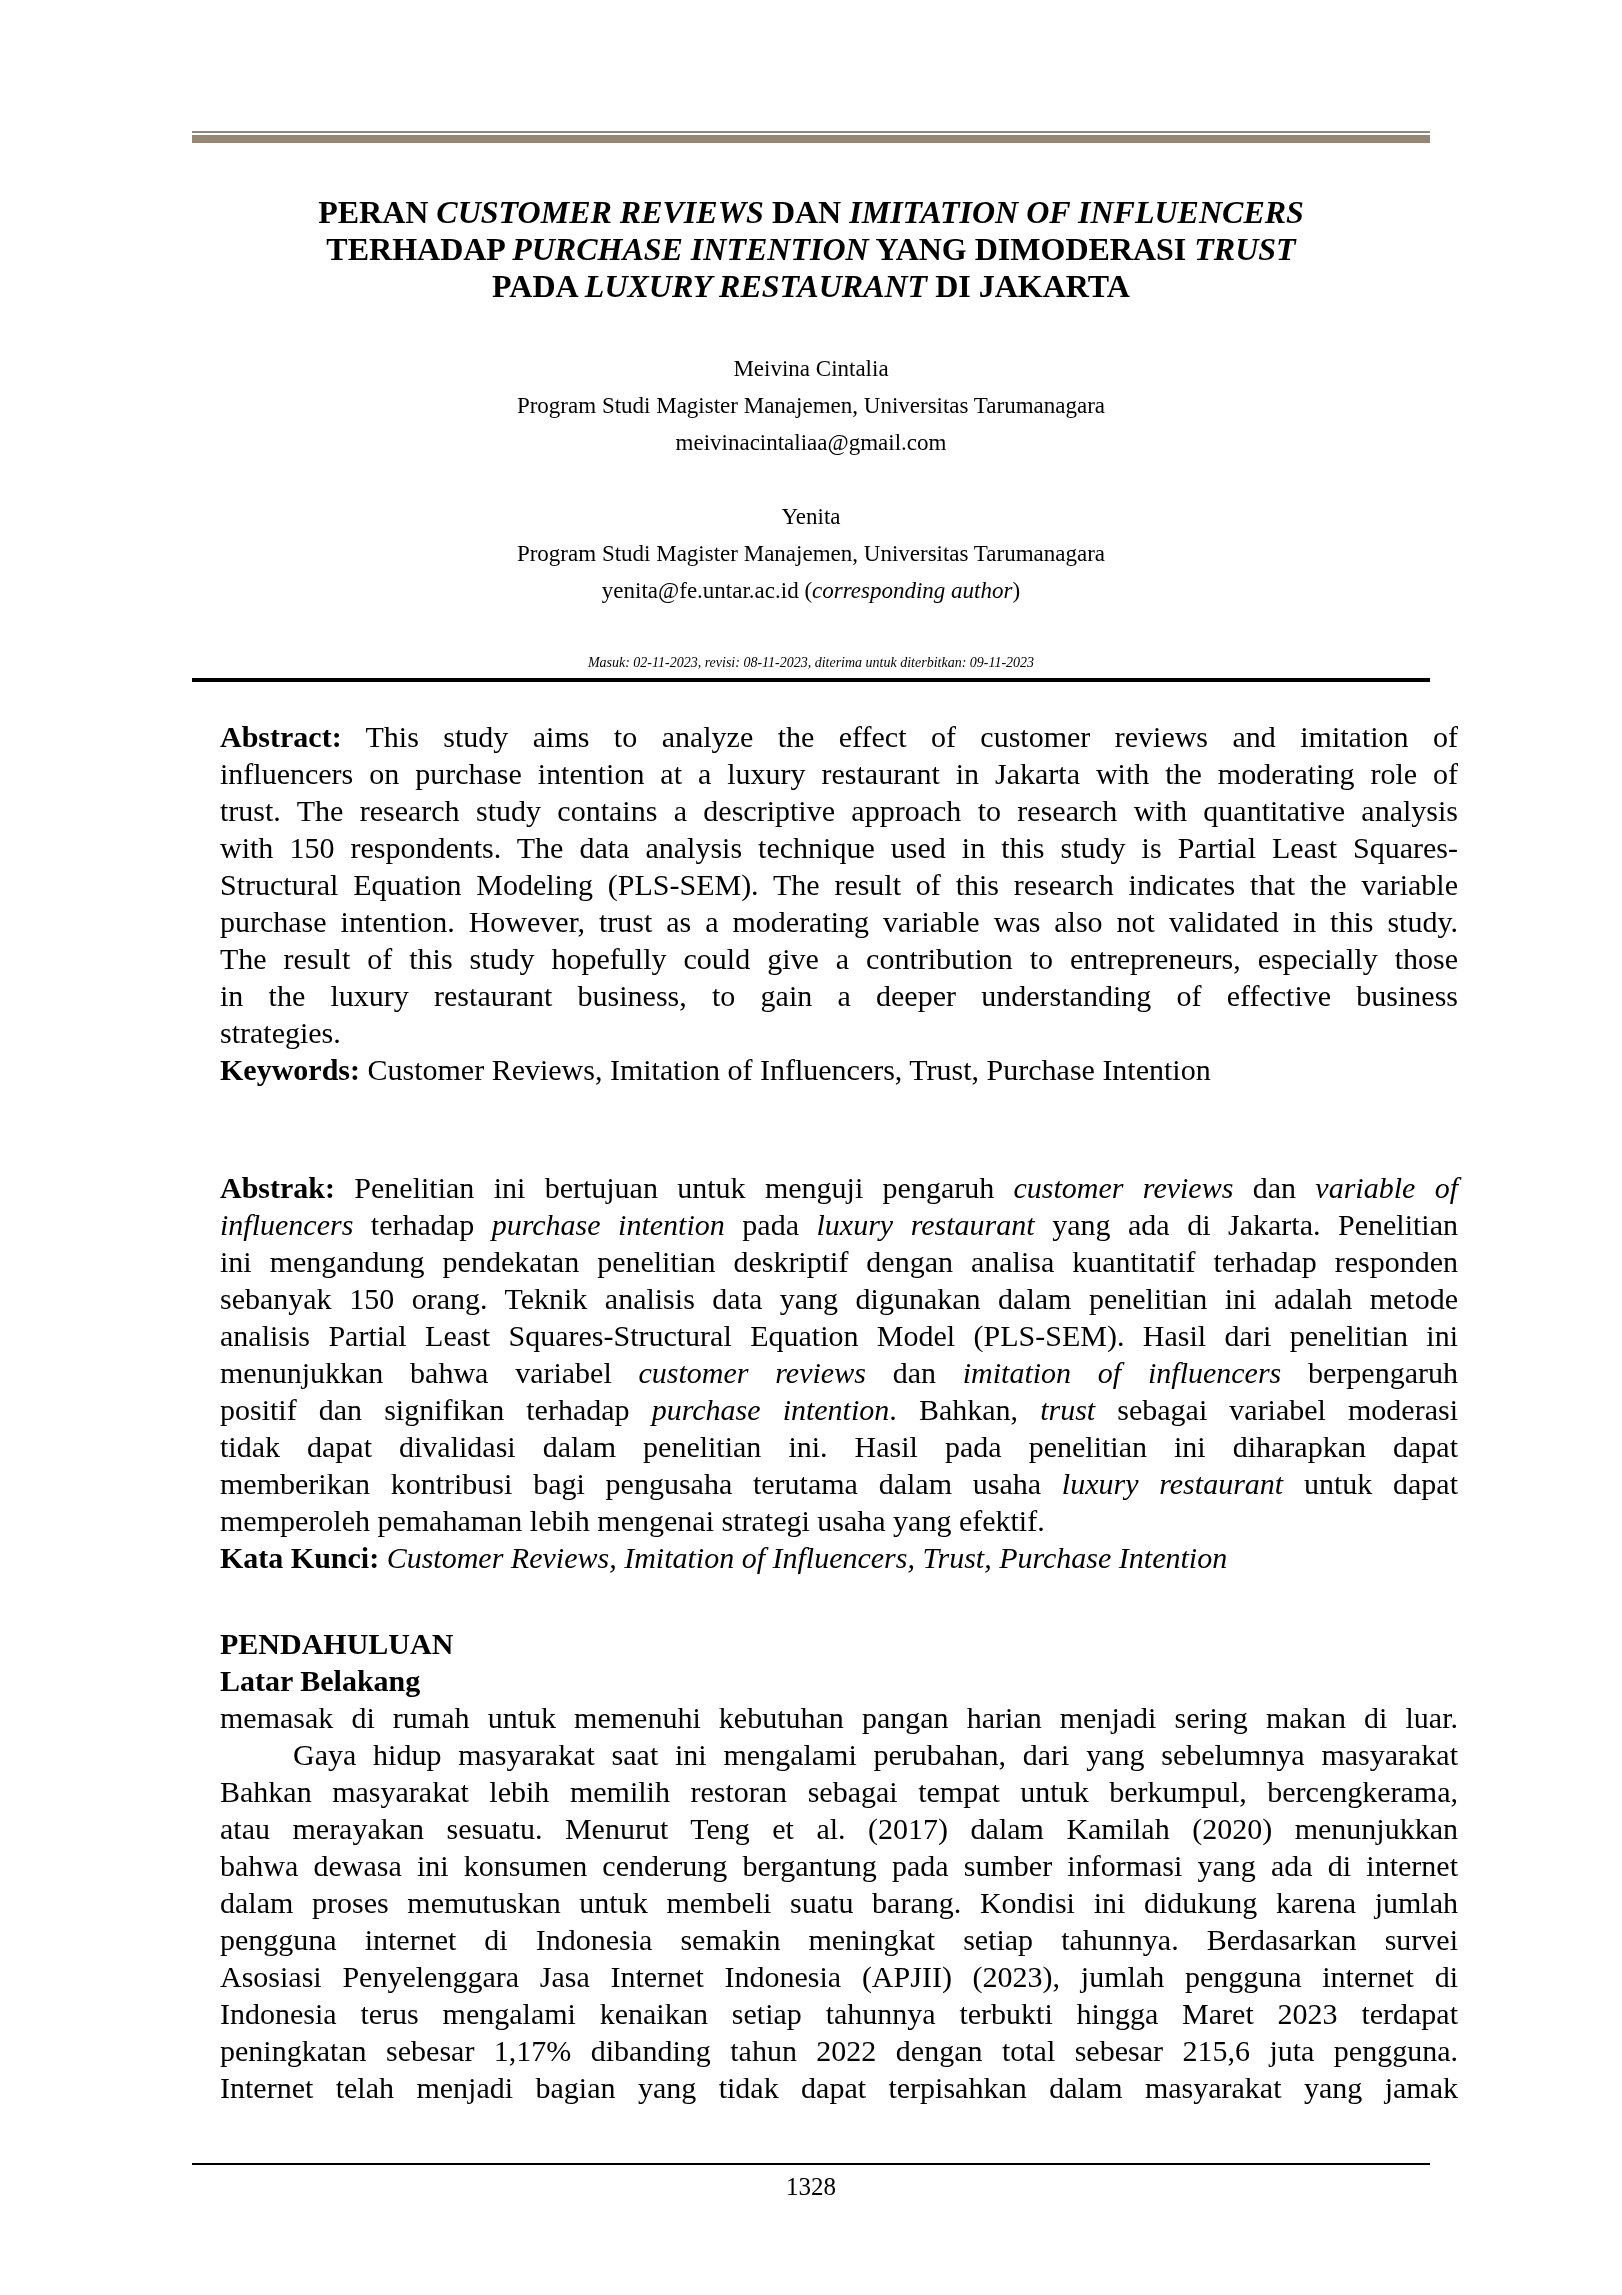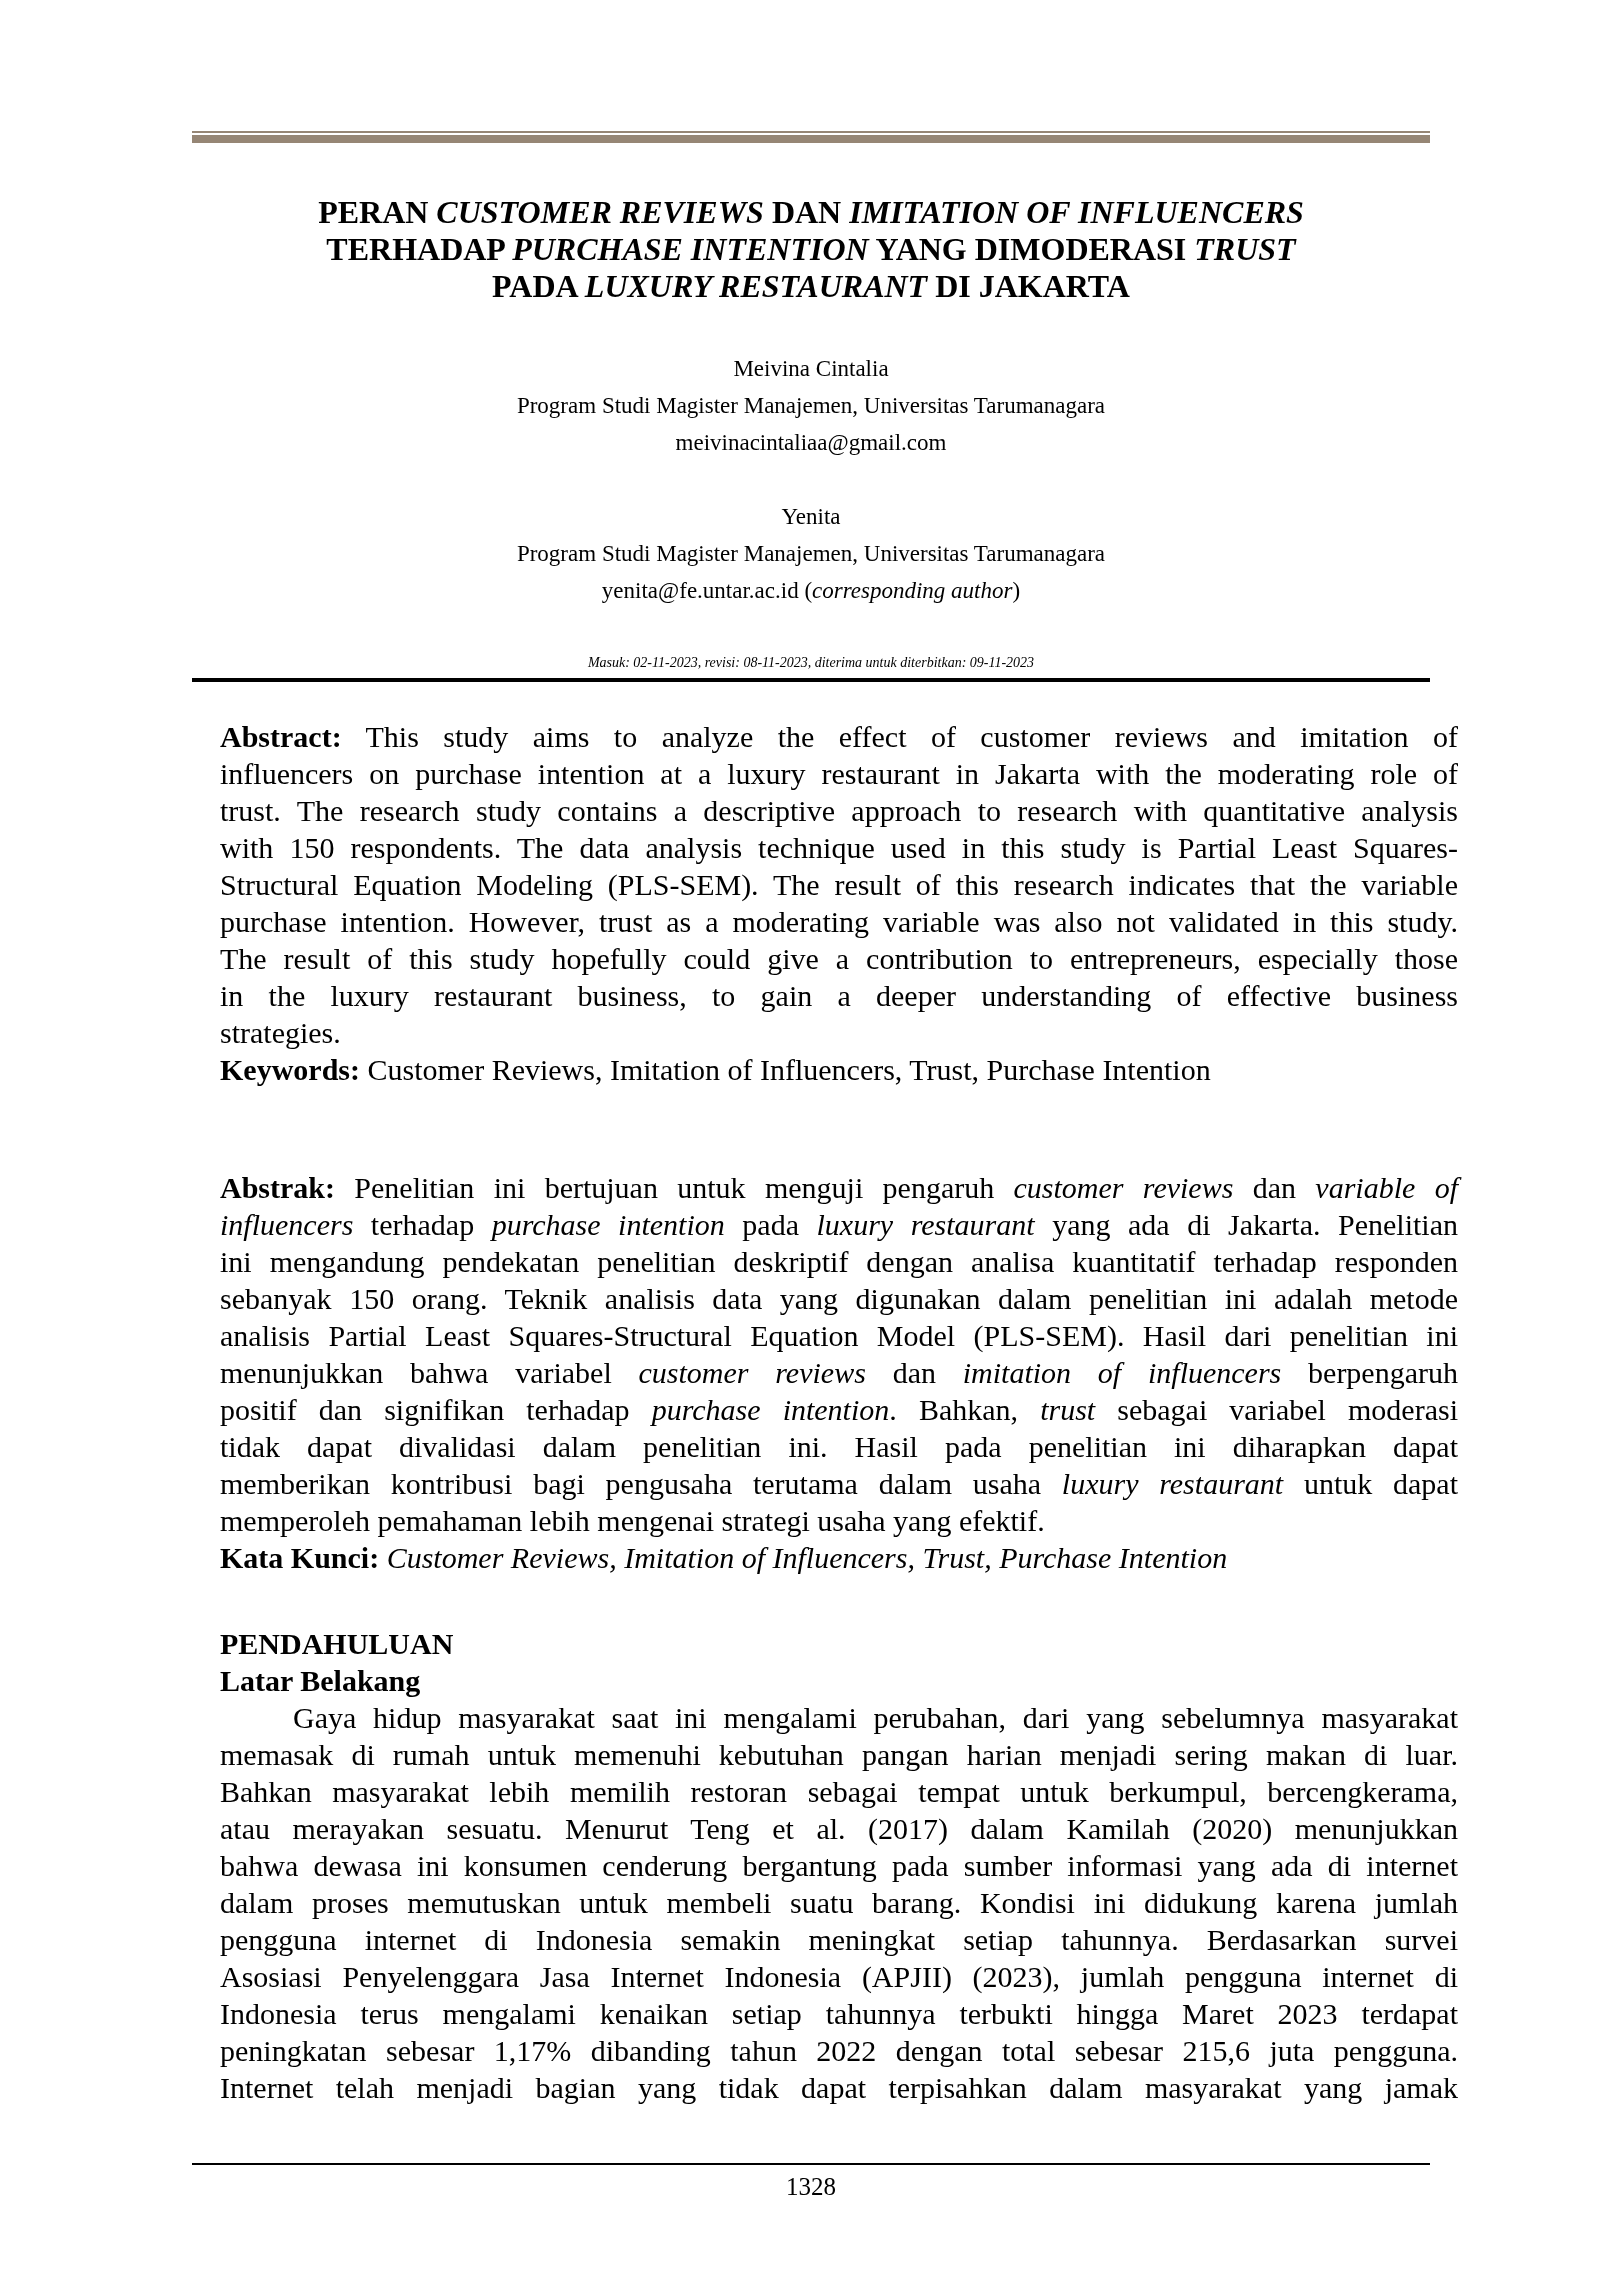--- a/index.html
+++ b/index.html
@@ -74,22 +74,22 @@
   <span class="line"><span>positif dan signifikan terhadap </span><i>purchase intention</i><span>. Bahkan, </span><i>trust</i><span> sebagai variabel moderasi</span></span>
   <span class="line">tidak dapat divalidasi dalam penelitian ini. Hasil pada penelitian ini diharapkan dapat</span>
   <span class="line"><span>memberikan kontribusi bagi pengusaha terutama dalam usaha </span><i>luxury restaurant</i><span> untuk dapat</span></span>
   <span class="line last">memperoleh pemahaman lebih mengenai strategi usaha yang efektif.</span>
   <span class="line last"><b>Kata Kunci:</b><i> Customer Reviews, Imitation of Influencers, Trust, Purchase Intention</i></span>
 </div>
 
 <div class="abs body" style="top:1625px;">
   <span class="h">PENDAHULUAN</span>
   <span class="h">Latar Belakang</span>
+  <span class="line">memasak di rumah untuk memenuhi kebutuhan pangan harian menjadi sering makan di luar.</span>
   <span class="line indent">Gaya hidup masyarakat saat ini mengalami perubahan, dari yang sebelumnya masyarakat</span>
-  <span class="line">memasak di rumah untuk memenuhi kebutuhan pangan harian menjadi sering makan di luar.</span>
   <span class="line">Bahkan masyarakat lebih memilih restoran sebagai tempat untuk berkumpul, bercengkerama,</span>
   <span class="line">atau merayakan sesuatu. Menurut Teng et al. (2017) dalam Kamilah (2020) menunjukkan</span>
   <span class="line">bahwa dewasa ini konsumen cenderung bergantung pada sumber informasi yang ada di internet</span>
   <span class="line">dalam proses memutuskan untuk membeli suatu barang. Kondisi ini didukung karena jumlah</span>
   <span class="line">pengguna internet di Indonesia semakin meningkat setiap tahunnya. Berdasarkan survei</span>
   <span class="line">Asosiasi Penyelenggara Jasa Internet Indonesia (APJII) (2023), jumlah pengguna internet di</span>
   <span class="line">Indonesia terus mengalami kenaikan setiap tahunnya terbukti hingga Maret 2023 terdapat</span>
   <span class="line">peningkatan sebesar 1,17% dibanding tahun 2022 dengan total sebesar 215,6 juta pengguna.</span>
   <span class="line">Internet telah menjadi bagian yang tidak dapat terpisahkan dalam masyarakat yang jamak</span>
 </div>

